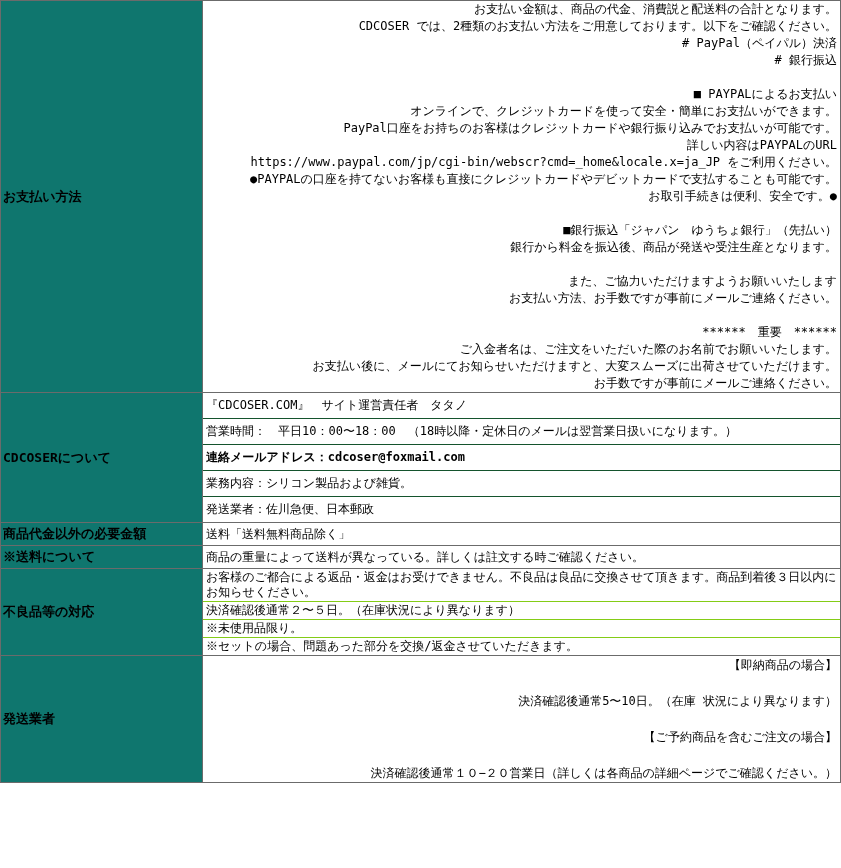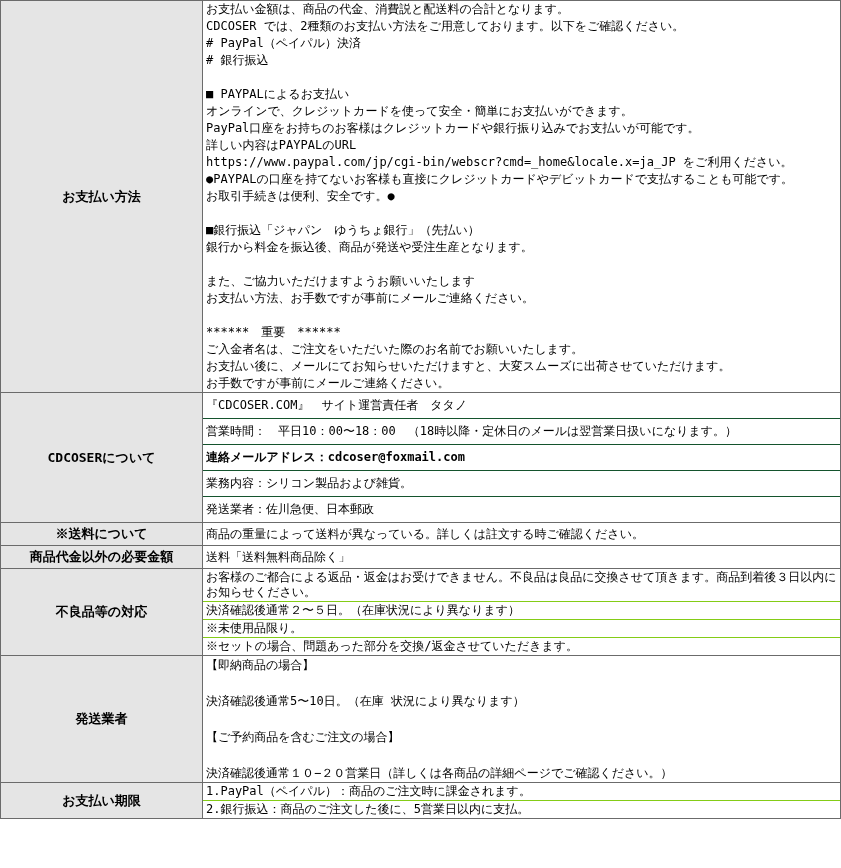--- a/index.html
+++ b/index.html
@@ -1,22 +1,22 @@
 <!DOCTYPE html>
 <html><head>
 <meta charset="utf-8">
 <style>
   html,body{margin:0;padding:0;background:#fff;}
   body{font-family:"DejaVu Sans Mono","Liberation Mono",monospace;color:#000;}
   table.info{width:841px;border-collapse:collapse;table-layout:fixed;background:#fff;}
   table.info,table.info th,table.info td{border:1px solid #6b6b6b;}
-  th.rowhdr{width:197px;background:#e5e5e5;font-weight:bold;font-size:13px;
-            text-align:center;vertical-align:middle;padding:2px;}
+  th.rowhdr{width:197px;background:#0f766e;font-weight:bold;font-size:13px;
+            text-align:left;vertical-align:middle;padding:2px;}
   td.content{vertical-align:top;padding:0;font-size:12px;}
-  .line{line-height:17px;min-height:17px;white-space:pre-wrap;word-break:break-all;padding:0 3px;}
+  .line{line-height:17px;min-height:17px;white-space:pre-wrap;word-break:break-all;padding:0 3px;text-align:right;}
   .line.sp{line-height:18px;min-height:18px;}
   .subrow{padding:4px 3px;line-height:17px;}
   .subrow + .subrow{border-top:1px solid #14532d;}
   .subrow-tight{padding:1px 3px;line-height:15px;word-break:break-all;}
   .subrow-tight + .subrow-tight{border-top:1px solid #84cc16;}
   .strong{font-weight:bold;}
   .single{padding:3px 3px;line-height:16px;}
 </style>
 </head>
 <body>
@@ -58,30 +58,30 @@
     <td class="content">
       <div class="subrow">『CDCOSER.COM』　サイト運営責任者　タタノ</div>
       <div class="subrow">営業時間：　平日10：00〜18：00　（18時以降・定休日のメールは翌営業日扱いになります。）</div>
       <div class="subrow strong">連絡メールアドレス：cdcoser@foxmail.com</div>
       <div class="subrow">業務内容：シリコン製品および雑貨。</div>
       <div class="subrow">発送業者：佐川急便、日本郵政</div>
     </td>
   </tr>
 
   <tr>
-    <th class="rowhdr">※送料について</th>
+    <th class="rowhdr">商品代金以外の必要金額</th>
     <td class="content">
-      <div class="single">商品の重量によって送料が異なっている。詳しくは註文する時ご確認ください。</div>
+      <div class="single">送料「送料無料商品除く」</div>
     </td>
   </tr>
 
   <tr>
-    <th class="rowhdr">商品代金以外の必要金額</th>
+    <th class="rowhdr">※送料について</th>
     <td class="content">
-      <div class="single">送料「送料無料商品除く」</div>
+      <div class="single">商品の重量によって送料が異なっている。詳しくは註文する時ご確認ください。</div>
     </td>
   </tr>
 
   <tr>
     <th class="rowhdr">不良品等の対応</th>
     <td class="content">
       <div class="subrow-tight">お客様のご都合による返品・返金はお受けできません。不良品は良品に交換させて頂きます。商品到着後３日以内にお知らせください。</div>
       <div class="subrow-tight">決済確認後通常２〜５日。（在庫状況により異なります）</div>
       <div class="subrow-tight">※未使用品限り。</div>
       <div class="subrow-tight">※セットの場合、問題あった部分を交換/返金させていただきます。</div>
@@ -94,24 +94,17 @@
       <div class="line sp">【即納商品の場合】</div>
       <div class="line sp"></div>
       <div class="line sp">決済確認後通常5〜10日。（在庫 状況により異なります）</div>
       <div class="line sp"></div>
       <div class="line sp">【ご予約商品を含むご注文の場合】</div>
       <div class="line sp"></div>
       <div class="line sp">決済確認後通常１０−２０営業日（詳しくは各商品の詳細ページでご確認ください。）</div>
     </td>
   </tr>
 
-  <tr>
-    <th class="rowhdr">お支払い期限</th>
-    <td class="content">
-      <div class="subrow-tight">1.PayPal（ペイパル）：商品のご注文時に課金されます。</div>
-      <div class="subrow-tight">2.銀行振込：商品のご注文した後に、5営業日以内に支払。</div>
-    </td>
-  </tr>
 
 
 
 </tbody>
   </table>
 
 </body></html>

